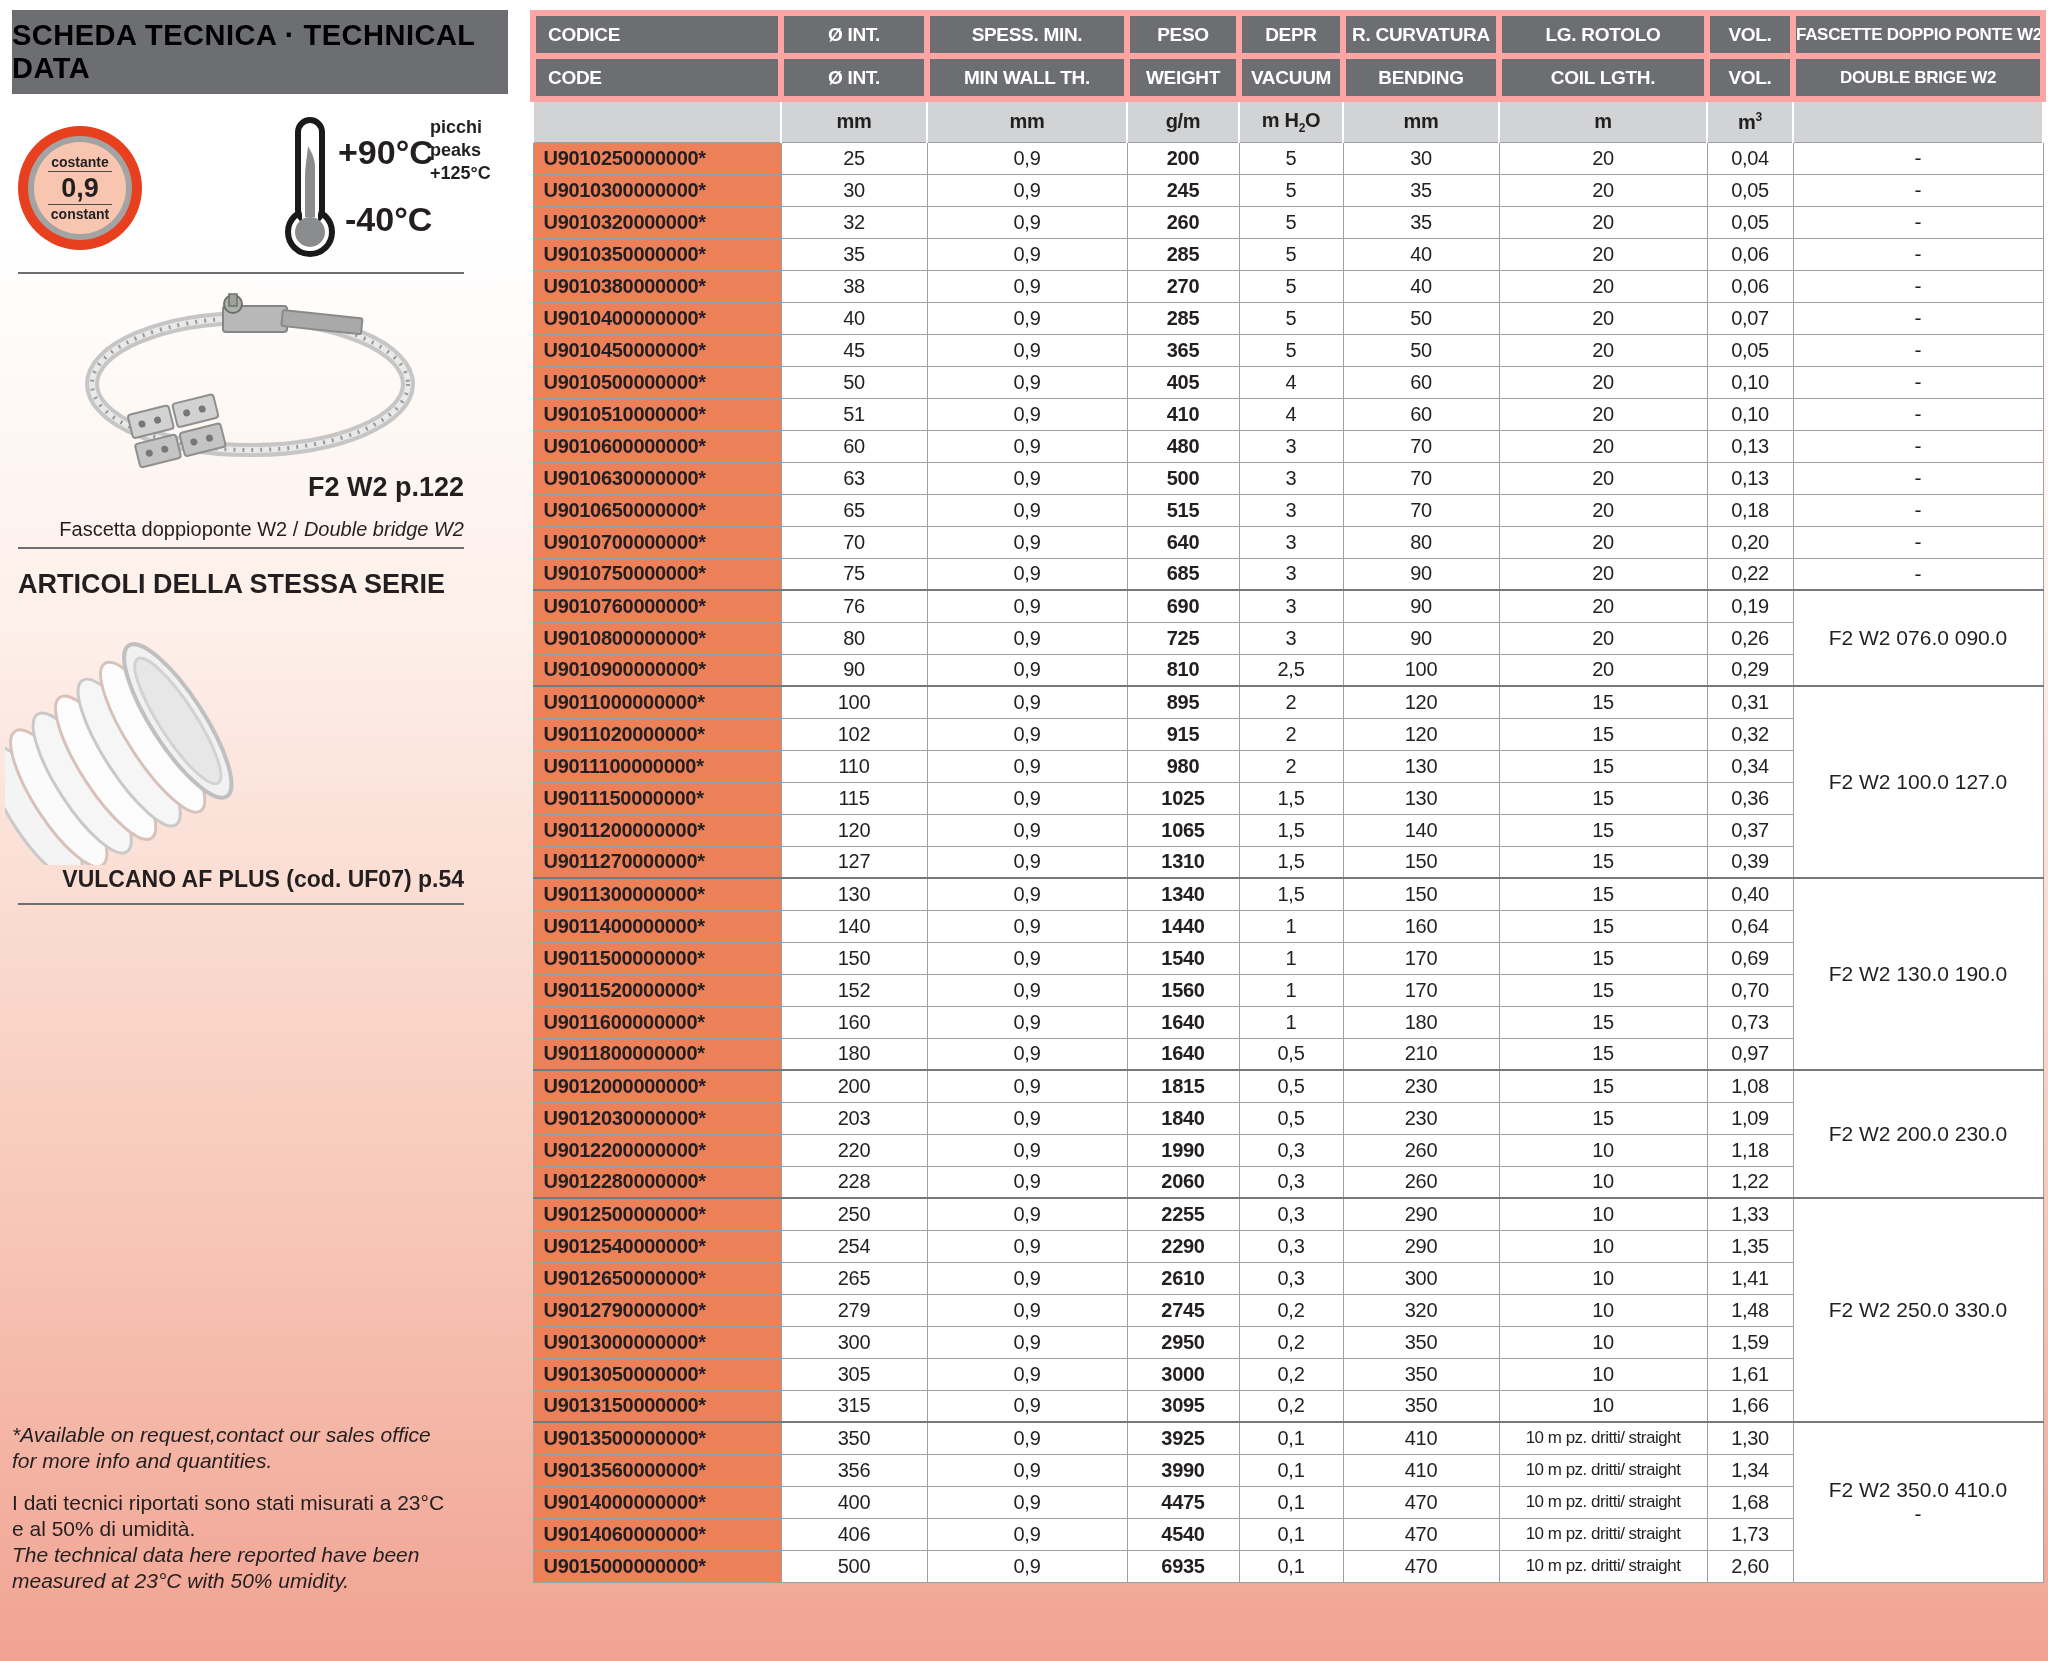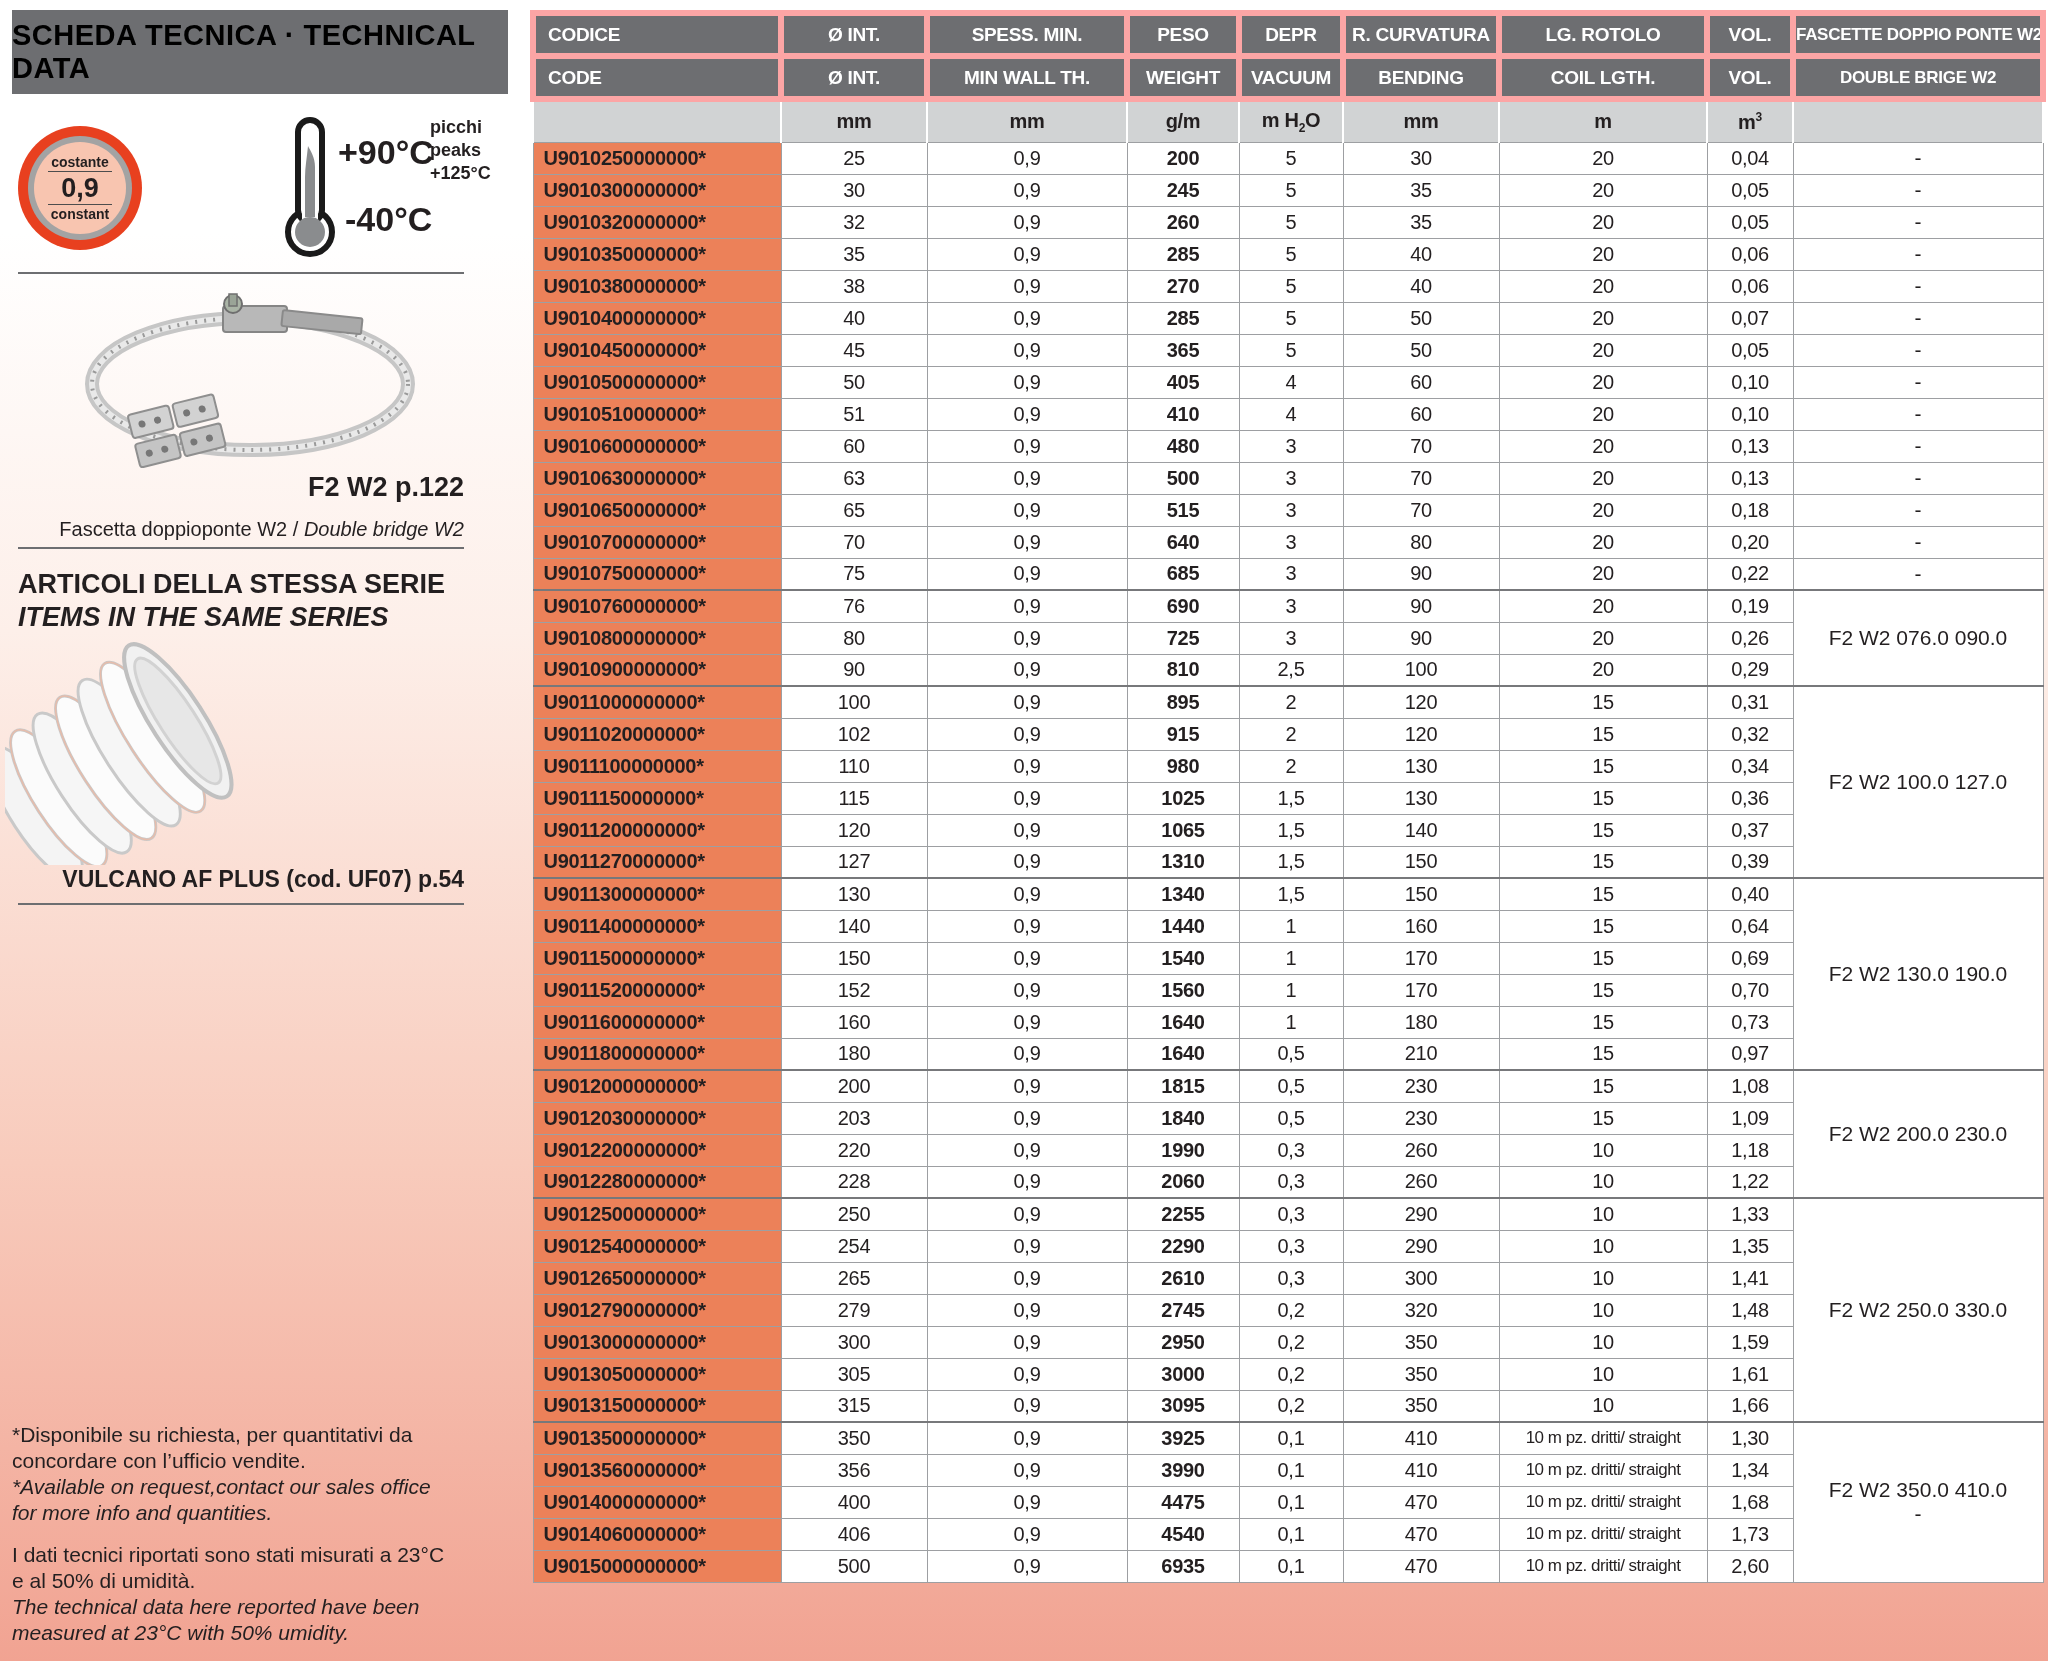--- a/index.html
+++ b/index.html
@@ -136,21 +136,20 @@
 
 <div class="abs ref-block clamp-ref">F2 W2 p.122</div>
 <div class="abs ref-block clamp-cap">
   <span>Fascetta doppioponte W2</span><span> / </span><span class="it-part">Double bridge W2</span>
 </div>
 
 <div class="abs hr hr2"></div>
 
 <div class="abs series-block">
   <div>ARTICOLI DELLA STESSA SERIE</div>
-  <div class="series-en">ITEMS IN THE SAME SERIES</div>
 </div>
 
 <svg class="abs hose-img" width="250" height="225" viewBox="0 0 250 225">
   <g transform="rotate(-33 125 112)">
     <ellipse cx="12" cy="112" rx="24" ry="78" fill="#f4f4f4" stroke="#c9c9c9" stroke-width="3"></ellipse>
     <ellipse cx="40" cy="112" rx="24" ry="80" fill="#fbfbfb" stroke="#c9c9c9" stroke-width="3"></ellipse>
     <ellipse cx="40" cy="112" rx="24" ry="80" fill="none" stroke="#e6bcab" stroke-width="1.5"></ellipse>
     <ellipse cx="68" cy="112" rx="24" ry="82" fill="#f6f6f6" stroke="#c9c9c9" stroke-width="3"></ellipse>
     <ellipse cx="96" cy="112" rx="24" ry="84" fill="#fcfcfc" stroke="#c9c9c9" stroke-width="3"></ellipse>
     <ellipse cx="96" cy="112" rx="24" ry="84" fill="none" stroke="#e6bcab" stroke-width="1.5"></ellipse>
@@ -159,22 +158,20 @@
     <ellipse cx="152" cy="112" rx="24" ry="88" fill="none" stroke="#e6bcab" stroke-width="1.5"></ellipse>
     <ellipse cx="182" cy="112" rx="26" ry="90" fill="#f1f1f1" stroke="#c0c0c0" stroke-width="4"></ellipse>
     <ellipse cx="182" cy="112" rx="18" ry="74" fill="#e7e7e7" stroke="#d2d2d2" stroke-width="3"></ellipse>
   </g>
 </svg>
 
 <div class="abs ref-block product-ref">VULCANO AF PLUS (cod. UF07) p.54</div>
 <div class="abs hr hr3"></div>
 
 <div class="abs footnotes">
-  <p>*Disponibile su richiesta, per quantitativi da
-concordare con l’ufficio vendite.</p>
   <p class="fn-italic">*Available on request,contact our sales office
 for more info and quantities.</p>
   <div class="gap"></div>
   <p>I dati tecnici riportati sono stati misurati a 23°C
 e al 50% di umidità.</p>
   <p class="fn-italic">The technical data here reported have been
 measured at 23°C with 50% umidity.</p>
 </div>
 
 <table class="spec">

